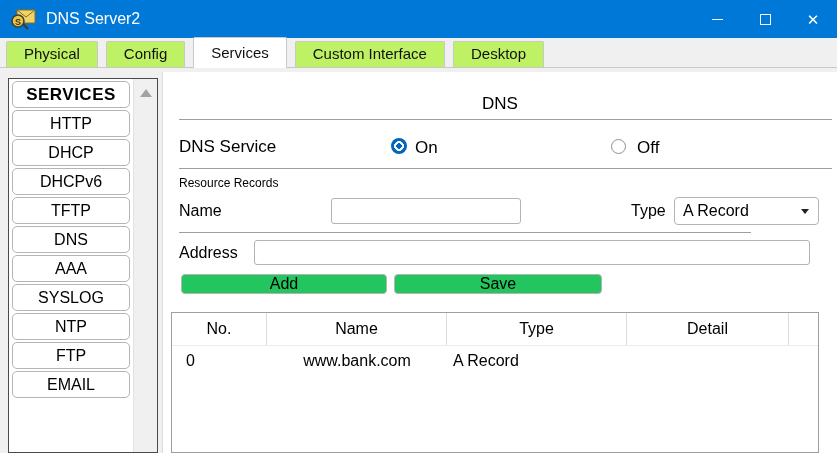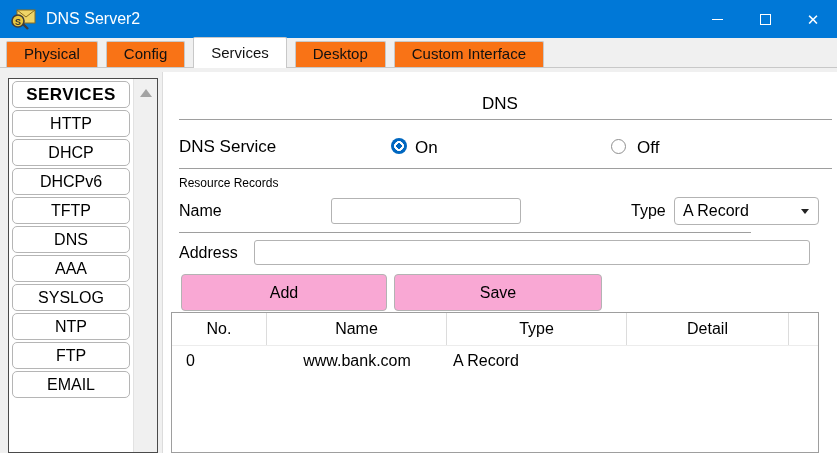--- a/index.html
+++ b/index.html
@@ -13,21 +13,21 @@
   .title-text { color:#ffffff; font-size:16px; margin-left:9px; }
   .controls { margin-left:auto; display:flex; height:100%; }
   .ctrl { width:48px; height:100%; display:flex; align-items:center; justify-content:center; cursor:default; }
   .min-glyph { width:11px; height:1px; background:#ffffff; }
   .max-glyph { width:11px; height:11px; border:1px solid #ffffff; }
   .close-glyph { color:#ffffff; font-size:15px; line-height:1; }
 
   
   .tabbar { position:absolute; top:38px; left:0; right:0; height:30px; background:#f0f0f0;
             display:flex; align-items:flex-end; padding-left:6px; border-bottom:1px solid #c8c8c8; }
-  .tab { height:26px; line-height:24px; padding:0 17px; margin-right:8px; background:#f97316;
+  .tab { height:26px; line-height:24px; padding:0 17px; margin-right:8px; background:#bef264;
          border:1px solid #c8c8c8; border-bottom:none; border-radius:2px 2px 0 0; font-size:15px; color:#111; }
   .tab.active { height:31px; line-height:30px; background:#ffffff; margin-bottom:-1px; }
 
   
   .sidebar { position:absolute; left:8px; top:78px; width:150px; height:375px;
              background:#ffffff; border:1px solid #4a4a4a; }
   .side-list { position:absolute; left:0; top:0; width:124px; }
   .side-btn { margin:2px 3px; height:27px; background:#ffffff; border:1px solid #b5b5b5;
               border-radius:5px; display:flex; align-items:center; justify-content:center;
               font-size:16px; color:#000; }
@@ -52,21 +52,21 @@
   .radio.off { width:15px; height:15px; border:1px solid #8f8f8f; background:#ffffff; }
 
   .txt-input { position:absolute; border:1px solid #b3b3b3; border-radius:3px; background:#ffffff;
                font-size:15px; padding:0 6px; font-family:"Liberation Sans", sans-serif; }
   .dropdown { position:absolute; border:1px solid #b3b3b3; border-radius:4px; background:#ffffff;
               display:flex; align-items:center; font-size:16px; padding-left:8px; }
   .dd-arrow { position:absolute; right:9px; top:11px; width:0; height:0;
               border-left:4px solid transparent; border-right:4px solid transparent;
               border-top:5px solid #222; }
 
-  .btn { position:absolute; height:37px; background:#f9a8d4; border:1px solid #b3b3b3;
+  .btn { position:absolute; height:20px; background:#22c55e; border:1px solid #b3b3b3;
          border-radius:4px; display:flex; align-items:center; justify-content:center;
          font-size:16px; color:#000; }
 
   
   .rr-table { position:absolute; left:8px; top:240px; width:648px; height:141px;
               border:1px solid #9e9e9e; background:#ffffff; overflow:hidden; }
   .rr-header { display:flex; height:33px; border-bottom:1px solid #ececec; }
   .rr-hcell { display:flex; align-items:center; justify-content:center; font-size:16px;
               border-right:1px solid #dcdcdc; }
   .rr-hcell:last-child { border-right:none; }
@@ -103,22 +103,22 @@
       <div class="ctrl">
           <span class="close-glyph">✕</span>
         </div>
     </div>
   </div>
 
   <div class="tabbar">
       <div class="tab">Physical</div>
       <div class="tab">Config</div>
       <div class="tab active">Services</div>
+      <div class="tab">Custom Interface</div>
       <div class="tab">Desktop</div>
-      <div class="tab">Custom Interface</div>
     </div>
 
   <div class="sidebar">
     <div class="side-list">
         <div class="side-btn header">SERVICES</div>
         <div class="side-btn">HTTP</div>
         <div class="side-btn">DHCP</div>
         <div class="side-btn">DHCPv6</div>
         <div class="side-btn">TFTP</div>
         <div class="side-btn">DNS</div>

